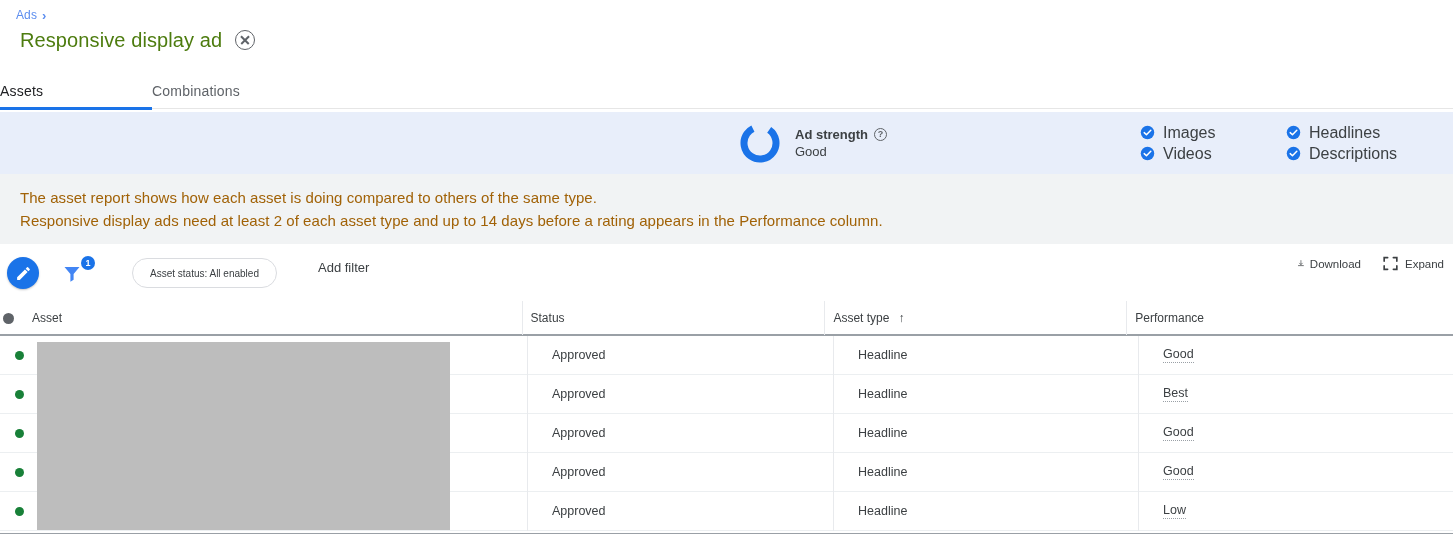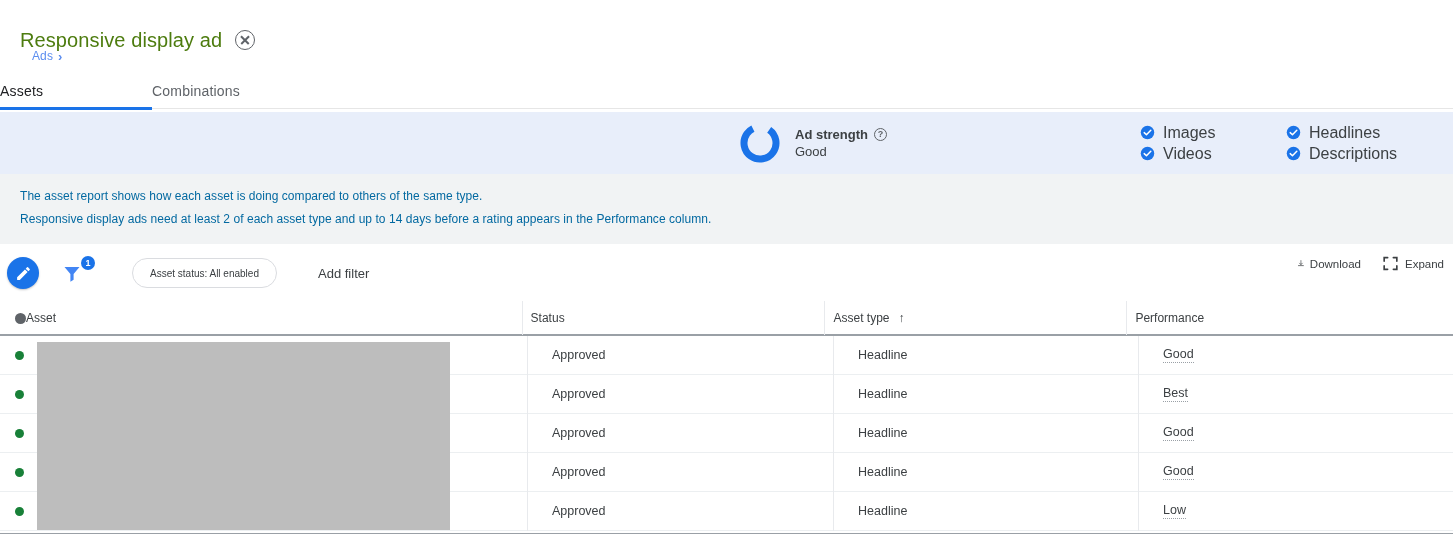--- a/index.html
+++ b/index.html
@@ -6,25 +6,24 @@
   html, body {
     width: 1453px; height: 534px;
     background: #ffffff;
     font-family: "Liberation Sans", sans-serif;
     color: #3c4043;
     overflow: hidden;
   }
 
   
   .breadcrumb {
-    position: absolute; left: 32px; top: 8px;
+    position: absolute; left: 16px; top: 8px;
     font-size: 12px; color: #1a73e8;
     display: flex; align-items: center; gap: 5px;
     letter-spacing: .1px;
-    margin-top: 41px;
   }
   .breadcrumb .crumb { color: #5b8def; cursor: pointer; }
   .crumb-chevron { font-size: 13px; font-weight: 700; color: #5b8def; line-height: 1; }
 
   .page-title-row {
     position: absolute; left: 20px; top: 26px;
     display: flex; align-items: center; gap: 13px;
   }
   .page-title {
     font-size: 20px; font-weight: 400; color: #4d7c0f;
@@ -102,21 +101,21 @@
   }
   .check-icon { width: 15px; height: 15px; flex: 0 0 auto; }
 
   
   .info-band {
     position: absolute; left: 0; top: 174px; width: 1453px; height: 70px;
     background: #f1f3f4;
   }
   .info-band .line {
     position: absolute; left: 20px;
-    font-size: 12px; color: #0369a1; letter-spacing: .05px;
+    font-size: 15px; color: #a16207; letter-spacing: .05px;
   }
   .info-band .line1 { top: 15px; }
   .info-band .line2 { top: 38px; }
 
   
   .toolbar {
     position: absolute; left: 0; top: 244px; width: 1453px; height: 58px;
     background: #ffffff;
   }
   .fab-edit {
@@ -140,21 +139,21 @@
   }
   .chip {
     position: absolute; left: 132px; top: 14px;
     height: 30px; padding: 0 17px;
     border: 1px solid #dadce0; border-radius: 16px;
     display: flex; align-items: center;
     font-size: 10px; color: #3c4043; cursor: pointer;
     background: #fff; white-space: nowrap;
   }
   .add-filter {
-    position: absolute; left: 318px; top: 14px; height: 30px;
+    position: absolute; left: 318px; top: 8px; height: 30px;
     display: flex; align-items: center;
     font-size: 13px; color: #3c4043; cursor: pointer;
   }
   .tool-right {
     position: absolute; right: 8px; top: 10px;
     display: flex; gap: 20px;
   }
   .tool-btn {
     width: 64px; display: flex; flex-direction: row;
     align-items: center; gap: 5px; cursor: pointer;
@@ -165,21 +164,21 @@
   .table { position: absolute; left: 0; top: 302px; width: 1453px; }
   .thead {
     height: 34px; display: flex; align-items: center;
     border-bottom: 2px solid #9aa0a6; position: relative;
   }
   .th {
     font-size: 12px; color: #3c4043; height: 34px;
     display: flex; align-items: center; padding-left: 8px;
     position: relative;
   }
-  .th.c-asset { width: 527px; padding-left: 15px; gap: 0; }
+  .th.c-asset { width: 527px; padding-left: 3px; gap: 18px; }
   .th.c-status { width: 306px; }
   .th.c-type { width: 305px; gap: 9px; }
   .th.c-perf { width: 330px; }
   .th.c-status, .th.c-type, .th.c-perf { border-left: 1px solid #e8eaed; padding-left: 8px; }
   .hdr-dot { width: 11px; height: 11px; border-radius: 50%; background: #5f6368; flex: 0 0 auto; }
   .sort-arrow { font-size: 12px; color: #3c4043; line-height: 1; }
 
   .trow {
     height: 39px; display: flex; align-items: center;
     border-bottom: 1px solid #eceff1; position: relative;

